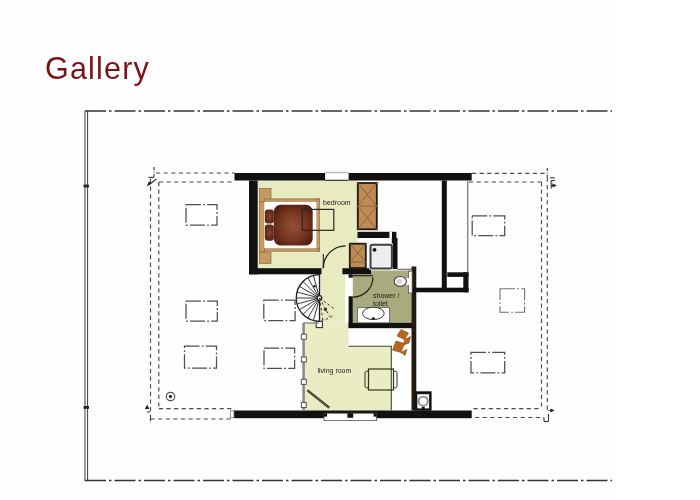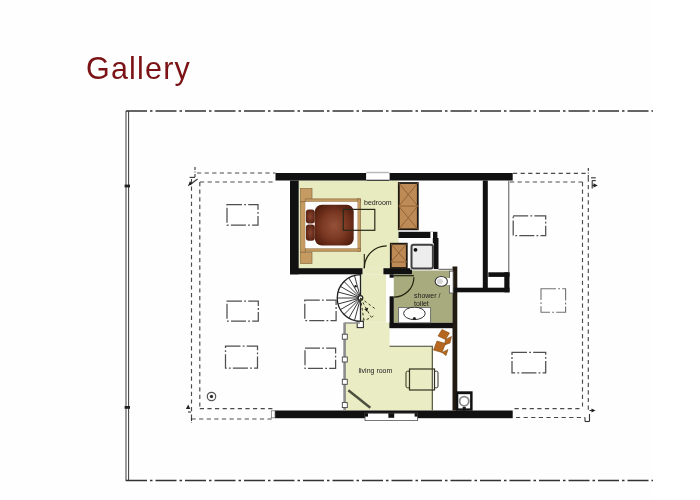--- a/index.html
+++ b/index.html
@@ -1,17 +1,17 @@
 <!DOCTYPE html>
 <html><head>
 <meta charset="utf-8">
 <style>
   html,body{margin:0;padding:0;background:#ffffff;}
   #page{position:relative;width:612px;height:500px;background:#fefefe;overflow:hidden;
-        font-family:"Liberation Sans", sans-serif;padding-left:41px;}
+        font-family:"Liberation Sans", sans-serif;}
 </style>
 </head>
 <body>
 <div id="page">
 <svg width="700" height="500" viewBox="0 0 700 500">
 <defs>
   <radialGradient id="pil" cx="50%" cy="52%" r="60%">
     <stop offset="0%" stop-color="#955138"></stop>
     <stop offset="55%" stop-color="#7a3722"></stop>
     <stop offset="100%" stop-color="#521f0e"></stop>

